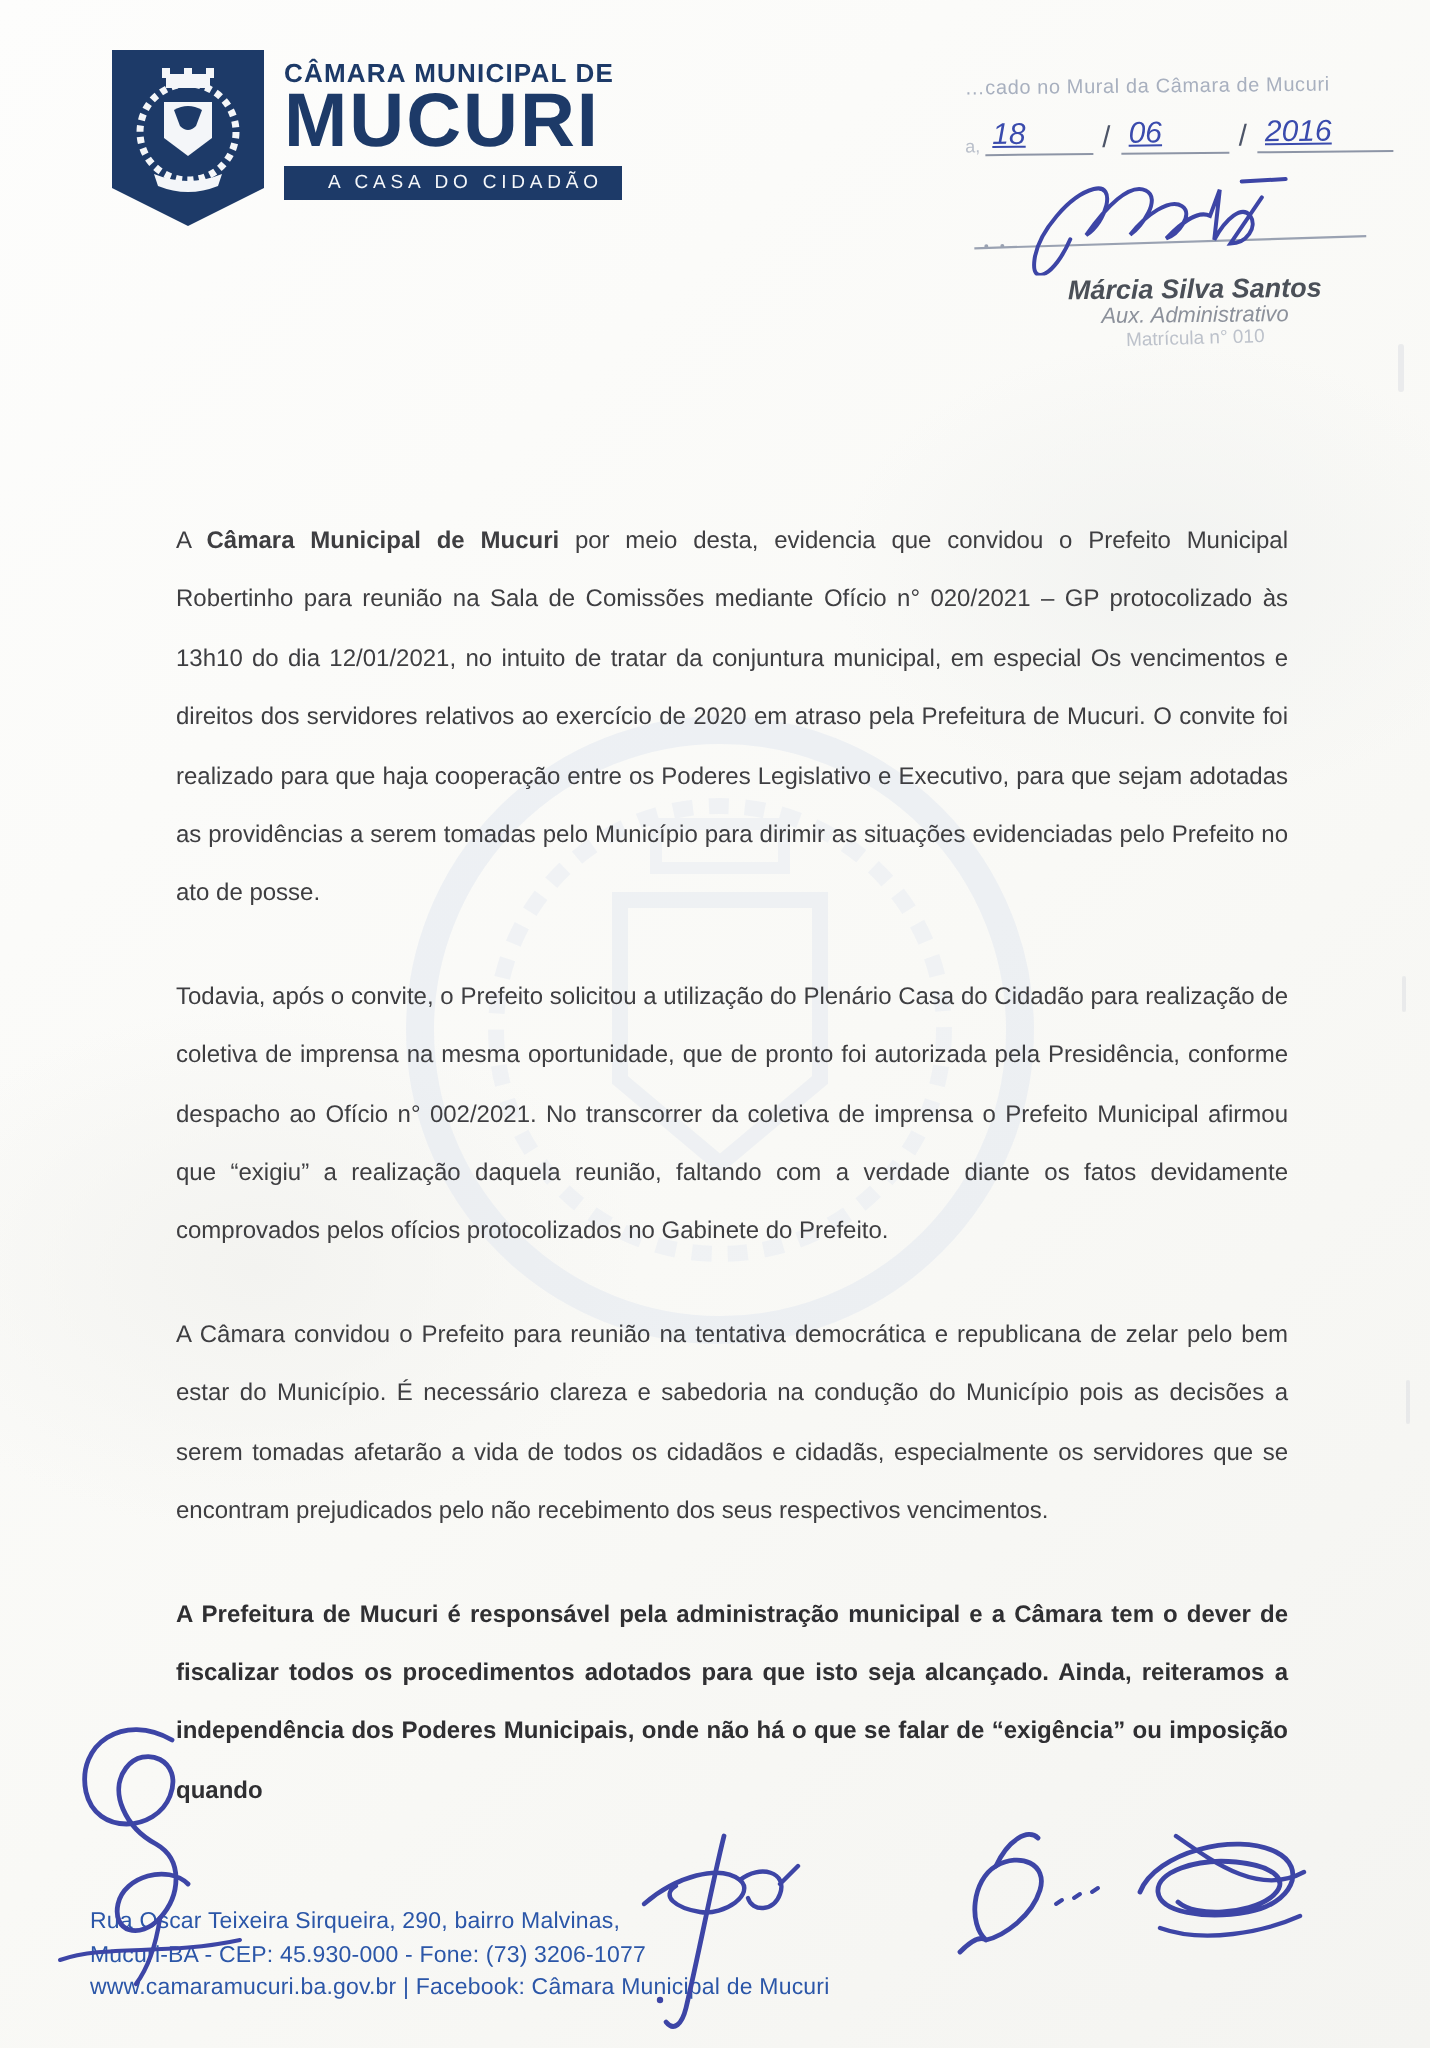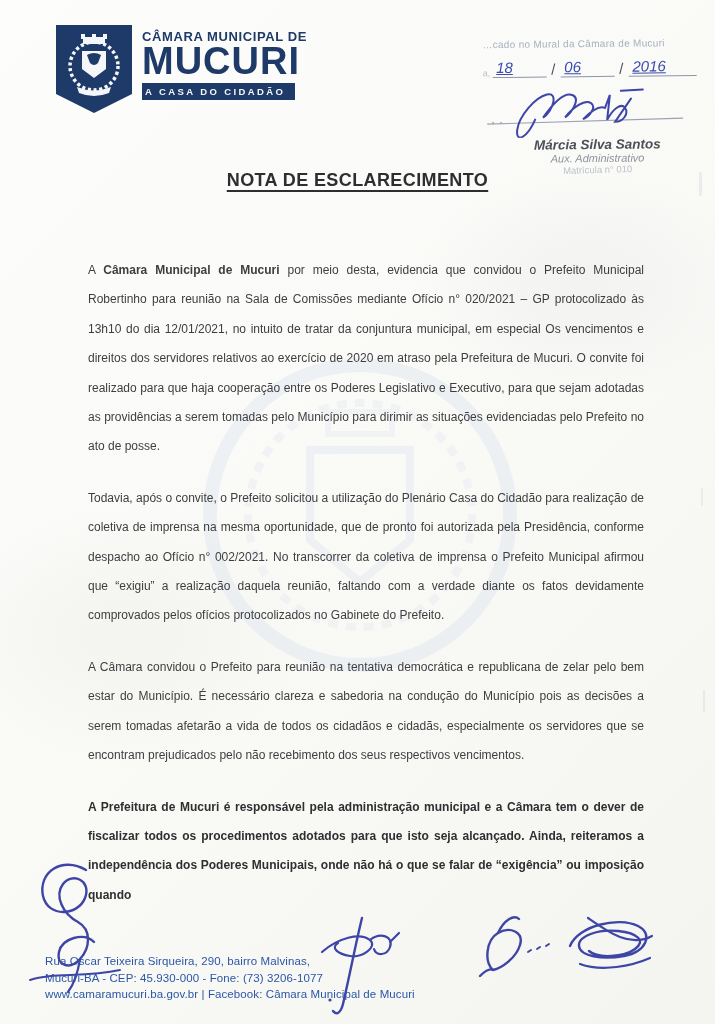--- a/index.html
+++ b/index.html
@@ -16,22 +16,22 @@
       linear-gradient(135deg,#fdfdfc 0%,#f9f9f6 55%,#f4f4f1 100%);
   }
   
   .watermark{position:absolute;left:150px;top:300px;width:420px;height:430px;opacity:.55;pointer-events:none;}
   
   .letterhead{position:absolute;left:55px;top:24px;display:flex;align-items:flex-start;}
   .crest{width:78px;height:90px;flex:0 0 auto;}
   .lh-text{margin-left:9px;padding-top:6px;}
   .org-line1{font-size:13px;font-weight:700;color:#1d3a68;letter-spacing:.6px;line-height:1;}
   .org-name{font-size:38px;font-weight:800;color:#1d3a68;letter-spacing:1px;line-height:.95;margin-top:0;}
-  .tagline{display:inline-block;background:#1d3a68;color:#f5f7fa;font-size:9.5px;font-weight:700;
-    letter-spacing:2.4px;padding:3px 10px 3px 3px;margin-top:4px;white-space:nowrap;}
+  .tagline{display:inline-block;background:#1d3a68;color:#f5f7fa;font-size:9.5px;font-weight:400;
+    letter-spacing:2.4px;padding:3px 10px 3px 22px;margin-top:4px;white-space:nowrap;}
   
   .stamp{position:absolute;left:483px;top:38px;width:228px;transform:rotate(-.6deg);}
   .stamp-line1{font-size:10px;color:#a8b0bf;letter-spacing:.3px;white-space:nowrap;}
   .stamp-date{margin-top:9px;font-size:15px;color:#3a4bad;font-style:italic;display:flex;align-items:flex-end;}
   .date-prefix{font-size:9px;color:#b9bfca;font-style:normal;margin-right:2px;}
   .date-slot{display:inline-block;text-align:left;border-bottom:1.4px solid #8d95a6;padding:0 4px 1px;text-decoration:underline;}
   .slot-day{min-width:46px;}
   .slot-month{min-width:46px;}
   .slot-year{min-width:60px;}
   .date-sep{color:#4d5568;font-style:normal;margin:0 5px;}
@@ -106,21 +106,20 @@
         <circle cx="10" cy="43" r="1" fill="#9aa2b2"></circle>
           <circle cx="18" cy="43" r="1" fill="#9aa2b2"></circle>
         <path d="M52,40 C44,58 32,64 34,50 C36,36 52,18 64,15 C76,12 70,32 60,38 C70,24 82,12 90,16 C98,20 88,34 82,38 C90,28 102,20 108,24 C114,28 106,38 100,40 C108,32 116,26 122,29 L127,16 L124,41 C130,30 138,24 142,29 C146,35 140,43 132,43 L148,20 M138,12 L160,11" stroke="#3d45a6" stroke-width="2" fill="none" stroke-linecap="round"></path>
       </svg>
     </div>
     <div class="stamp-name">Márcia Silva Santos</div>
     <div class="stamp-role">Aux. Administrativo</div>
     <div class="stamp-reg">Matrícula n° 010</div>
   </div>
 
-  <div class="doc-title">NOTA DE ESCLARECIMENTO</div>
 
   <div class="body-text">
     <p><span>A </span><span class="b">Câmara Municipal de Mucuri</span><span> por meio desta, evidencia que convidou o Prefeito Municipal Robertinho para reunião na Sala de Comissões mediante Ofício n° 020/2021 – GP protocolizado às 13h10 do dia 12/01/2021, no intuito de tratar da conjuntura municipal, em especial Os vencimentos e direitos dos servidores relativos ao exercício de 2020 em atraso pela Prefeitura de Mucuri. O convite foi realizado para que haja cooperação entre os Poderes Legislativo e Executivo, para que sejam adotadas as providências a serem tomadas pelo Município para dirimir as situações evidenciadas pelo Prefeito no ato de posse.</span></p>
     <p>Todavia, após o convite, o Prefeito solicitou a utilização do Plenário Casa do Cidadão para realização de coletiva de imprensa na mesma oportunidade, que de pronto foi autorizada pela Presidência, conforme despacho ao Ofício n° 002/2021. No transcorrer da coletiva de imprensa o Prefeito Municipal afirmou que “exigiu” a realização daquela reunião, faltando com a verdade diante os fatos devidamente comprovados pelos ofícios protocolizados no Gabinete do Prefeito.</p>
     <p>A Câmara convidou o Prefeito para reunião na tentativa democrática e republicana de zelar pelo bem estar do Município. É necessário clareza e sabedoria na condução do Município pois as decisões a serem tomadas afetarão a vida de todos os cidadãos e cidadãs, especialmente os servidores que se encontram prejudicados pelo não recebimento dos seus respectivos vencimentos.</p>
     <p class="p-bold">A Prefeitura de Mucuri é responsável pela administração municipal e a Câmara tem o dever de fiscalizar todos os procedimentos adotados para que isto seja alcançado. Ainda, reiteramos a independência dos Poderes Municipais, onde não há o que se falar de “exigência” ou imposição quando</p>
   </div>
 
   <div class="footer">
     <div>Rua Oscar Teixeira Sirqueira, 290, bairro Malvinas,</div>

